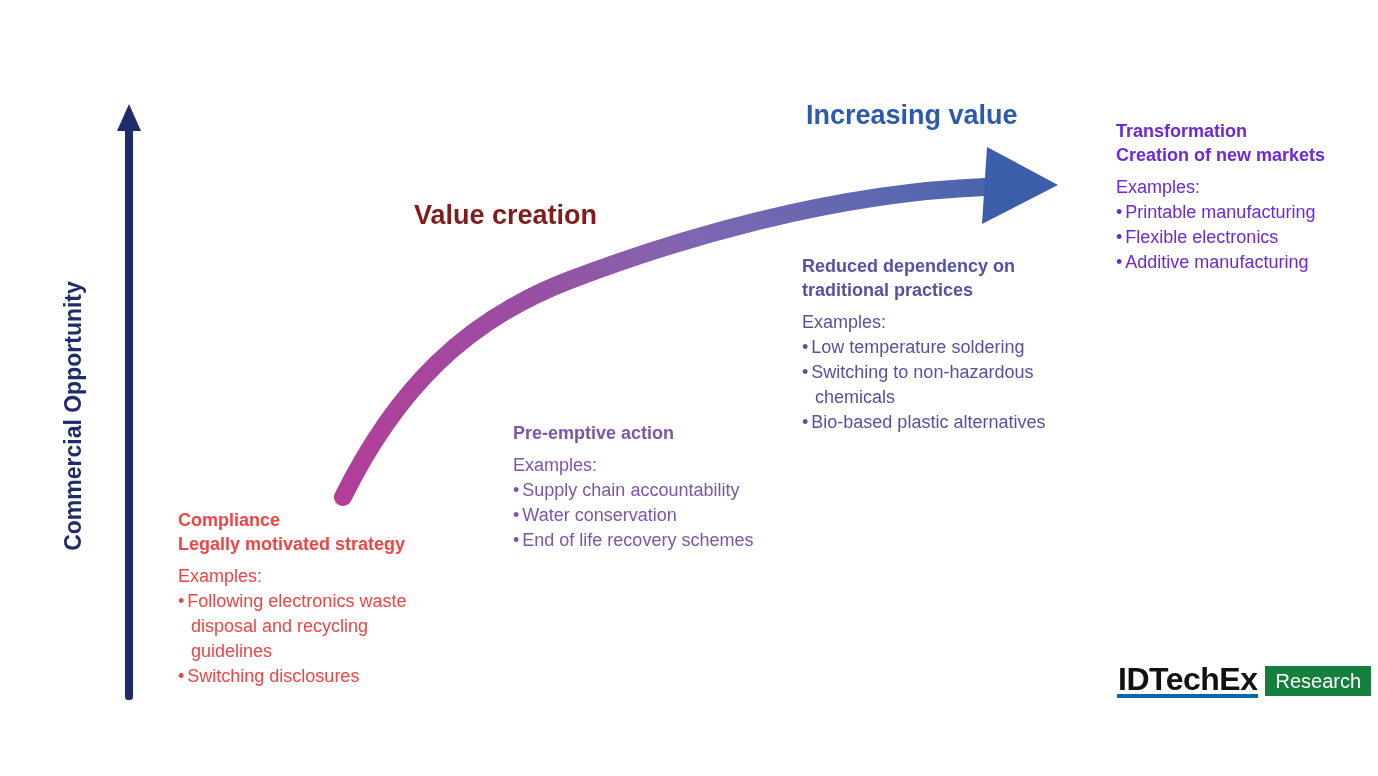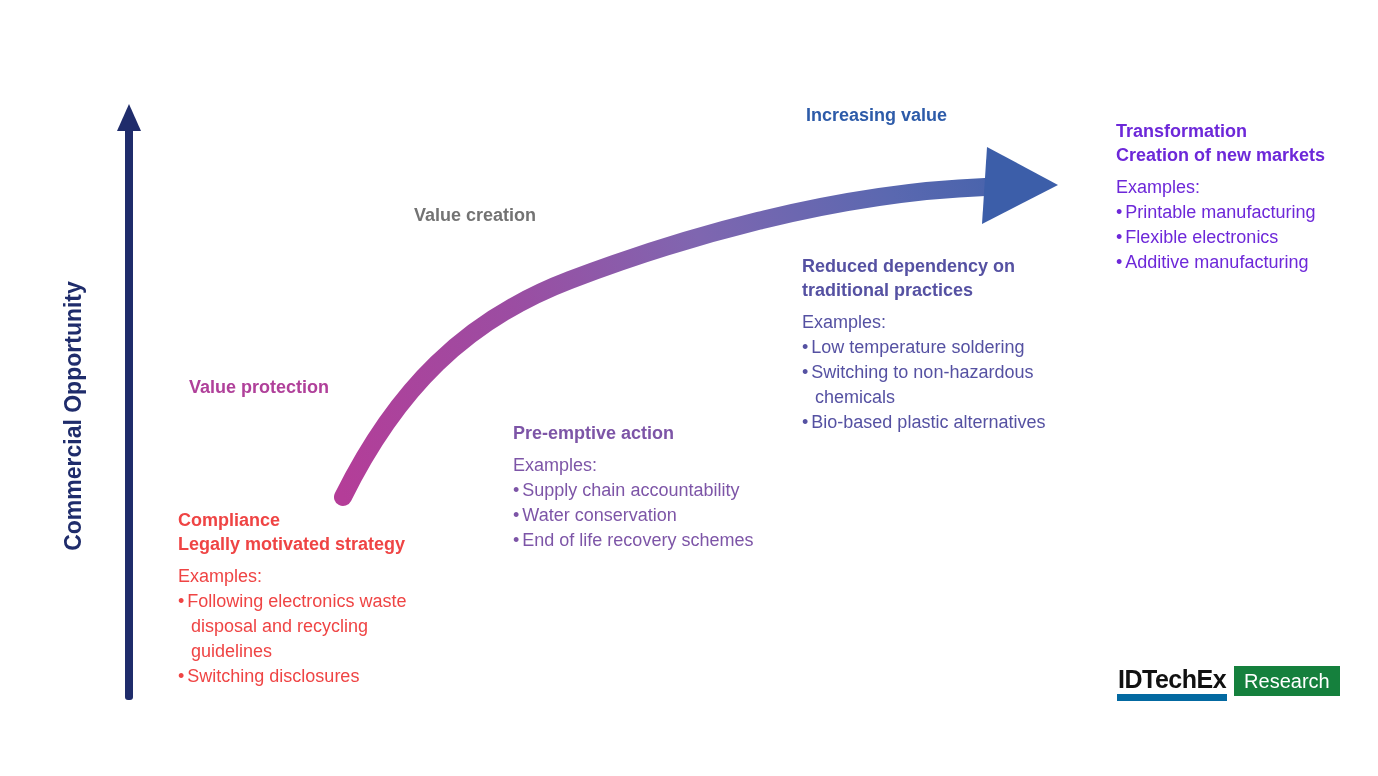--- a/index.html
+++ b/index.html
@@ -25,47 +25,47 @@
     font-size:23px;
     font-weight:bold;
     color:#1f2c6b;
     line-height:28px;
     white-space:nowrap;
   }
 
   
   .curve-label{
     position:absolute;
-    font-size:18px;
+    font-size:27px;
     font-weight:bold;
     line-height:28px;
     white-space:nowrap;
   }
   .lbl-protection{left:189px;top:373px;color:#b0409a;}
-  .lbl-creation{left:414px;top:201px;color:#737373;}
+  .lbl-creation{left:414px;top:201px;color:#7f1d1d;}
   .lbl-increasing{left:806px;top:101px;color:#2d5ba9;}
 
   
   .stage{position:absolute;font-size:18px;}
   .stage-title,.stage-subtitle{font-weight:bold;line-height:24px;}
   .examples-label{line-height:25px;margin-top:8px;}
   .examples{list-style:none;margin:0;padding:0;line-height:25px;}
   .examples li{padding-left:13px;text-indent:-13px;}
   .examples li::before{content:"\2022";padding-right:3px;}
 
   .stage-compliance{left:178px;top:508px;width:268px;color:#ef4444;}
   .stage-engagement{left:513px;top:421px;width:285px;color:#7d55a7;}
   .stage-innovation{left:802px;top:254px;width:272px;color:#5551a2;}
   .stage-transformation{left:1116px;top:119px;width:268px;color:#6d28d9;}
 
   
   .logo{position:absolute;left:1117px;top:666px;display:flex;align-items:stretch;}
   .logo-brand{
-    font-size:25px;font-weight:bold;color:#111111;
-    border-bottom:7px solid #0369a1;
+    font-size:32px;font-weight:bold;color:#111111;
+    border-bottom:4px solid #0369a1;
     padding:0 1px 2px 1px;
     line-height:26px;
     letter-spacing:-0.5px;
   }
   .logo-box{
     background:#15803d;color:#ffffff;
     font-size:20px;line-height:28px;
     padding:1px 10px 1px 10px;
     margin-left:7px;
     align-self:flex-start;
@@ -89,21 +89,20 @@
 
     <rect x="125" y="122" width="8" height="578" rx="3" fill="#1f2c6b"></rect>
     <polygon points="129,104 117,131 141,131" fill="#1f2c6b"></polygon>
 
     <path d="M 343 497 C 396 390 465 320 570 280 C 675 240 830 193 985 187" fill="none" stroke="url(#curveGrad)" stroke-width="18" stroke-linecap="round"></path>
     <polygon points="987,147 982,224 1058,185" fill="#3c5ea9"></polygon>
   </svg>
 
   <div class="y-axis-label">Commercial Opportunity</div>
 
-  <div class="curve-label lbl-protection">Value protection</div>
   <div class="curve-label lbl-creation">Value creation</div>
   <div class="curve-label lbl-increasing">Increasing value</div>
 
   <div class="stage stage-compliance">
     <div class="stage-title">Compliance</div>
     <div class="stage-subtitle">Legally motivated strategy</div>
     <div class="examples-label">Examples:</div>
     <ul class="examples">
       <li>Following electronics waste disposal and recycling guidelines</li>
       <li>Switching disclosures</li>

